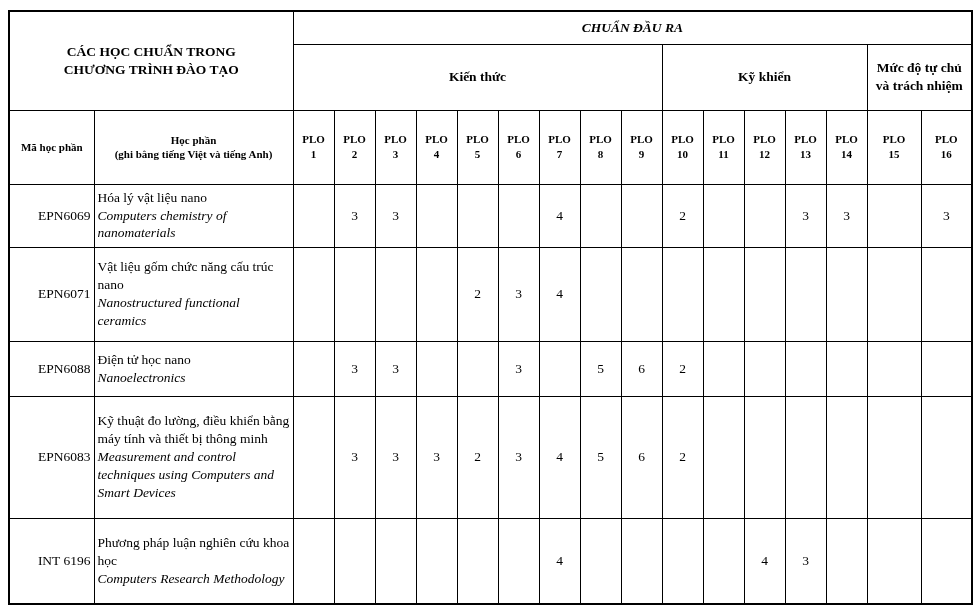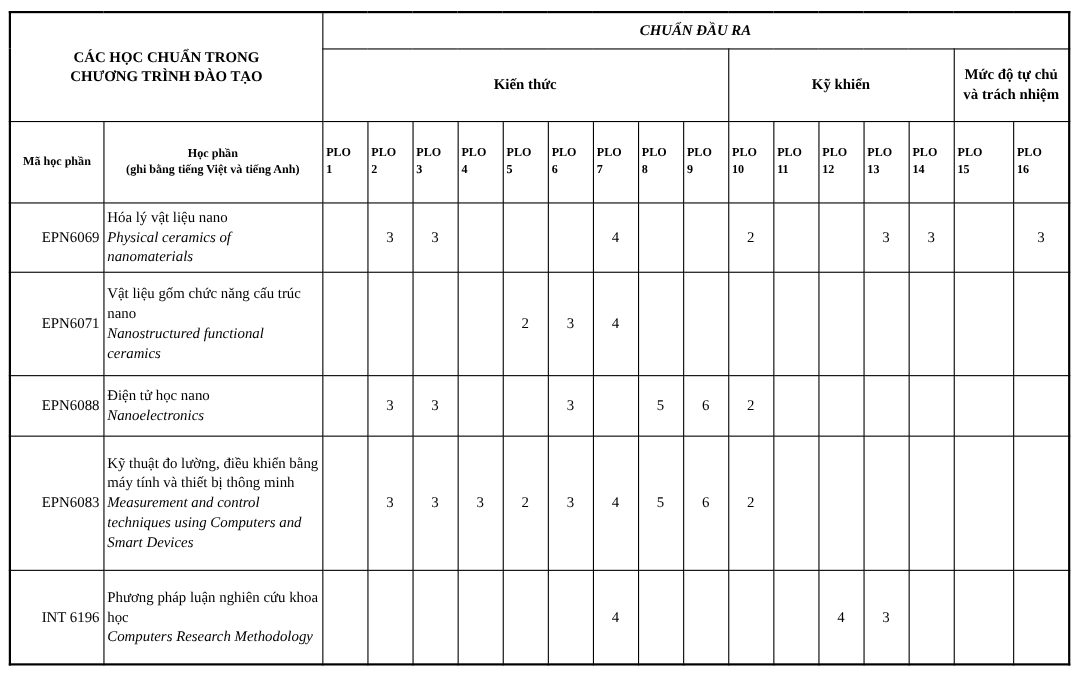--- a/index.html
+++ b/index.html
@@ -65,21 +65,21 @@
     padding: 1px 6px;
   }
   th.col-code, th.col-course {
     font-size: 11px;
     text-align: center;
     line-height: 1.3;
     padding-left: 6px;
   }
   th.plo-head {
     font-size: 11px;
-    text-align: left;
+    text-align: center;
     line-height: 1.4;
     padding: 1px 0;
     margin-top: 33px;
   }
   th.plo-head .plo-num { display: block; }
   th.plo-head .plo-word { display: block; }
 
   td.code-cell {
     font-size: 13.5px;
     text-align: right;
@@ -205,21 +205,21 @@
       <th class="plo-head">
             <span class="plo-word">PLO</span>
             <span class="plo-num">16</span>
           </th>
     </tr>
 
     <tr class="r-d1">
       <td class="code-cell">EPN6069</td>
       <td class="course-cell">
         <div class="vi">Hóa lý vật liệu nano</div>
-        <div class="en">Physical ceramics of nanomaterials</div>
+        <div class="en">Computers chemistry of nanomaterials</div>
       </td>
       <td class="val-cell"></td>
       <td class="val-cell">3</td>
       <td class="val-cell">3</td>
       <td class="val-cell"></td>
       <td class="val-cell"></td>
       <td class="val-cell"></td>
       <td class="val-cell">4</td>
       <td class="val-cell"></td>
       <td class="val-cell"></td>

